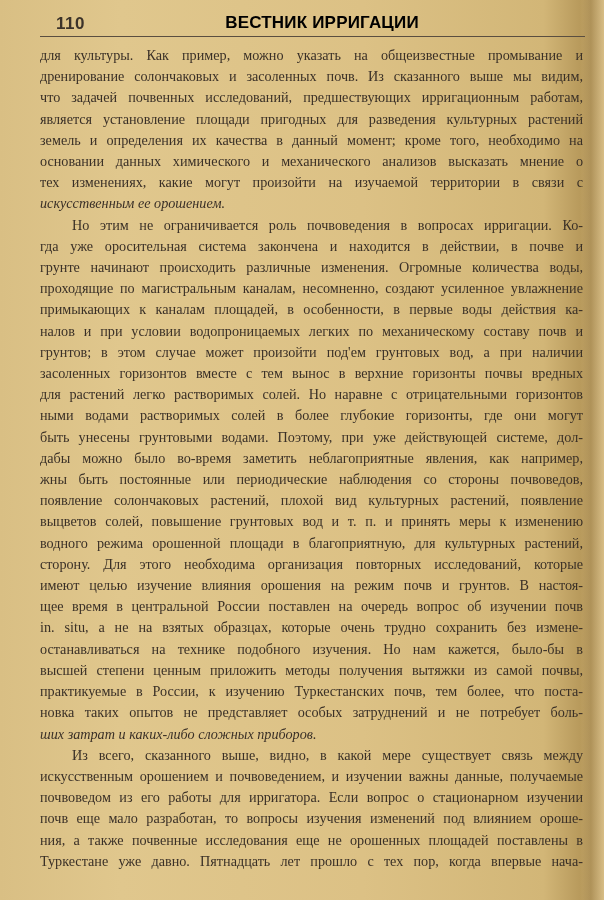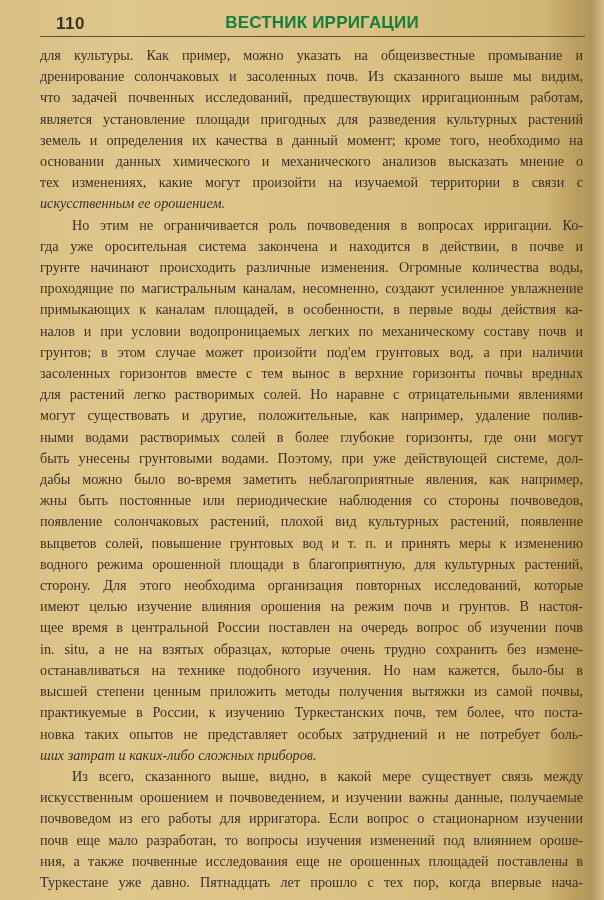--- a/index.html
+++ b/index.html
@@ -18,21 +18,21 @@
     position:absolute; left:40px; top:12px; width:544px; height:24px;
   }
   .page-number {
     position:absolute; left:16px; top:2px;
     font-family:Liberation Sans, sans-serif;
     font-size:17px; font-weight:bold; color:#3c332a; letter-spacing:0.5px;
   }
   .running-title {
     position:absolute; left:0; right:0; top:1px; text-align:center;
     font-family:"Liberation Sans", "DejaVu Sans", sans-serif;
-    font-size:17px; font-weight:bold; color:#15803d; letter-spacing:0.2px;
+    font-size:17px; font-weight:bold; color:#000000; letter-spacing:0.2px;
     padding-left:20px;
   }
   .header-rule {
     position:absolute; left:40px; top:36px; width:545px; height:0;
     border-top:1.5px solid #5a4e40;
   }
   .body-text {
     position:absolute; left:40px; top:45px; width:543px;
     font-size:14.2px; line-height:21.2px;
     text-align:justify; text-align-last:justify;
@@ -63,22 +63,21 @@
     <span class="line">тех изменениях, какие могут произойти на изучаемой территории в связи с</span>
     <span class="line last">искусственным ее орошением.</span>
     <span class="line indent">Но этим не ограничивается роль почвоведения в вопросах ирригации. Ко-</span>
     <span class="line">гда уже оросительная система закончена и находится в действии, в почве и</span>
     <span class="line">грунте начинают происходить различные изменения. Огромные количества воды,</span>
     <span class="line">проходящие по магистральным каналам, несомненно, создают усиленное увлажнение</span>
     <span class="line">примыкающих к каналам площадей, в особенности, в первые воды действия ка-</span>
     <span class="line">налов и при условии водопроницаемых легких по механическому составу почв и</span>
     <span class="line">грунтов; в этом случае может произойти под'ем грунтовых вод, а при наличии</span>
     <span class="line">засоленных горизонтов вместе с тем вынос в верхние горизонты почвы вредных</span>
-    <span class="line">для растений легко растворимых солей. Но наравне с отрицательными явлениями</span>
-    <span class="line">могут существовать и другие, положительные, как например, удаление полив-</span>
+    <span class="line">для растений легко растворимых солей. Но наравне с отрицательными горизонтов</span>
     <span class="line">ными водами растворимых солей в более глубокие горизонты, где они могут</span>
     <span class="line">быть унесены грунтовыми водами. Поэтому, при уже действующей системе, дол-</span>
     <span class="line">дабы можно было во-время заметить неблагоприятные явления, как например,</span>
     <span class="line">жны быть постоянные или периодические наблюдения со стороны почвоведов,</span>
     <span class="line">появление солончаковых растений, плохой вид культурных растений, появление</span>
     <span class="line">выцветов солей, повышение грунтовых вод и т. п. и принять меры к изменению</span>
     <span class="line">водного режима орошенной площади в благоприятную, для культурных растений,</span>
     <span class="line">сторону. Для этого необходима организация повторных исследований, которые</span>
     <span class="line">имеют целью изучение влияния орошения на режим почв и грунтов. В настоя-</span>
     <span class="line">щее время в центральной России поставлен на очередь вопрос об изучении почв</span>

